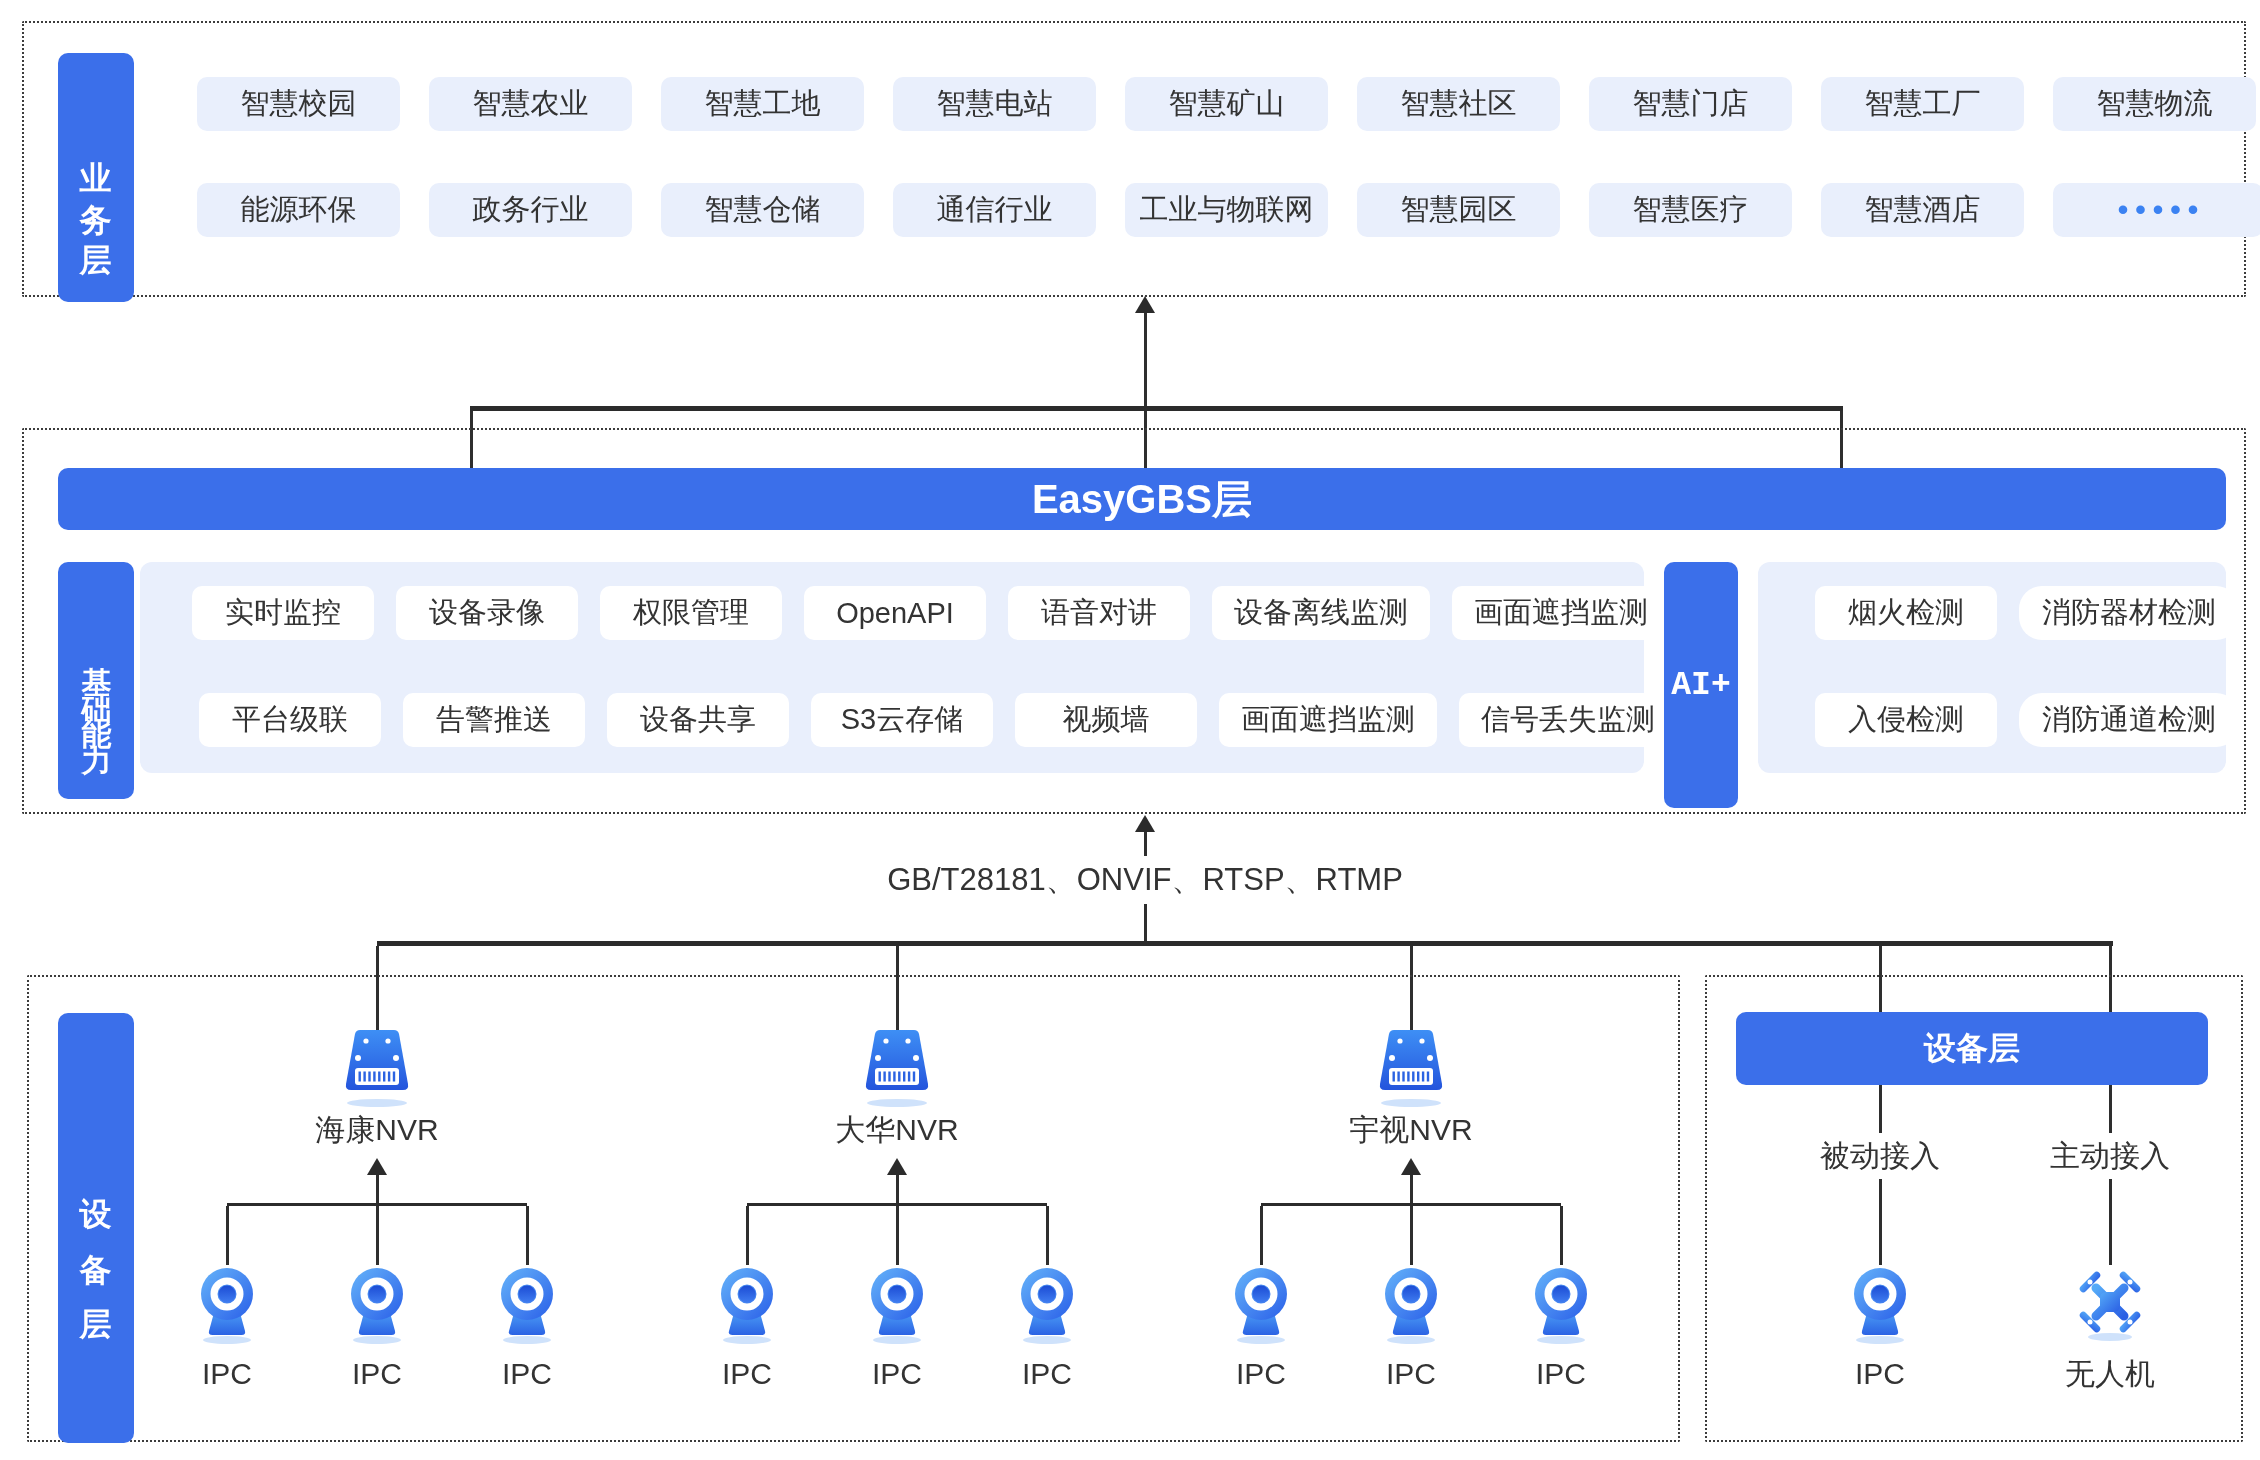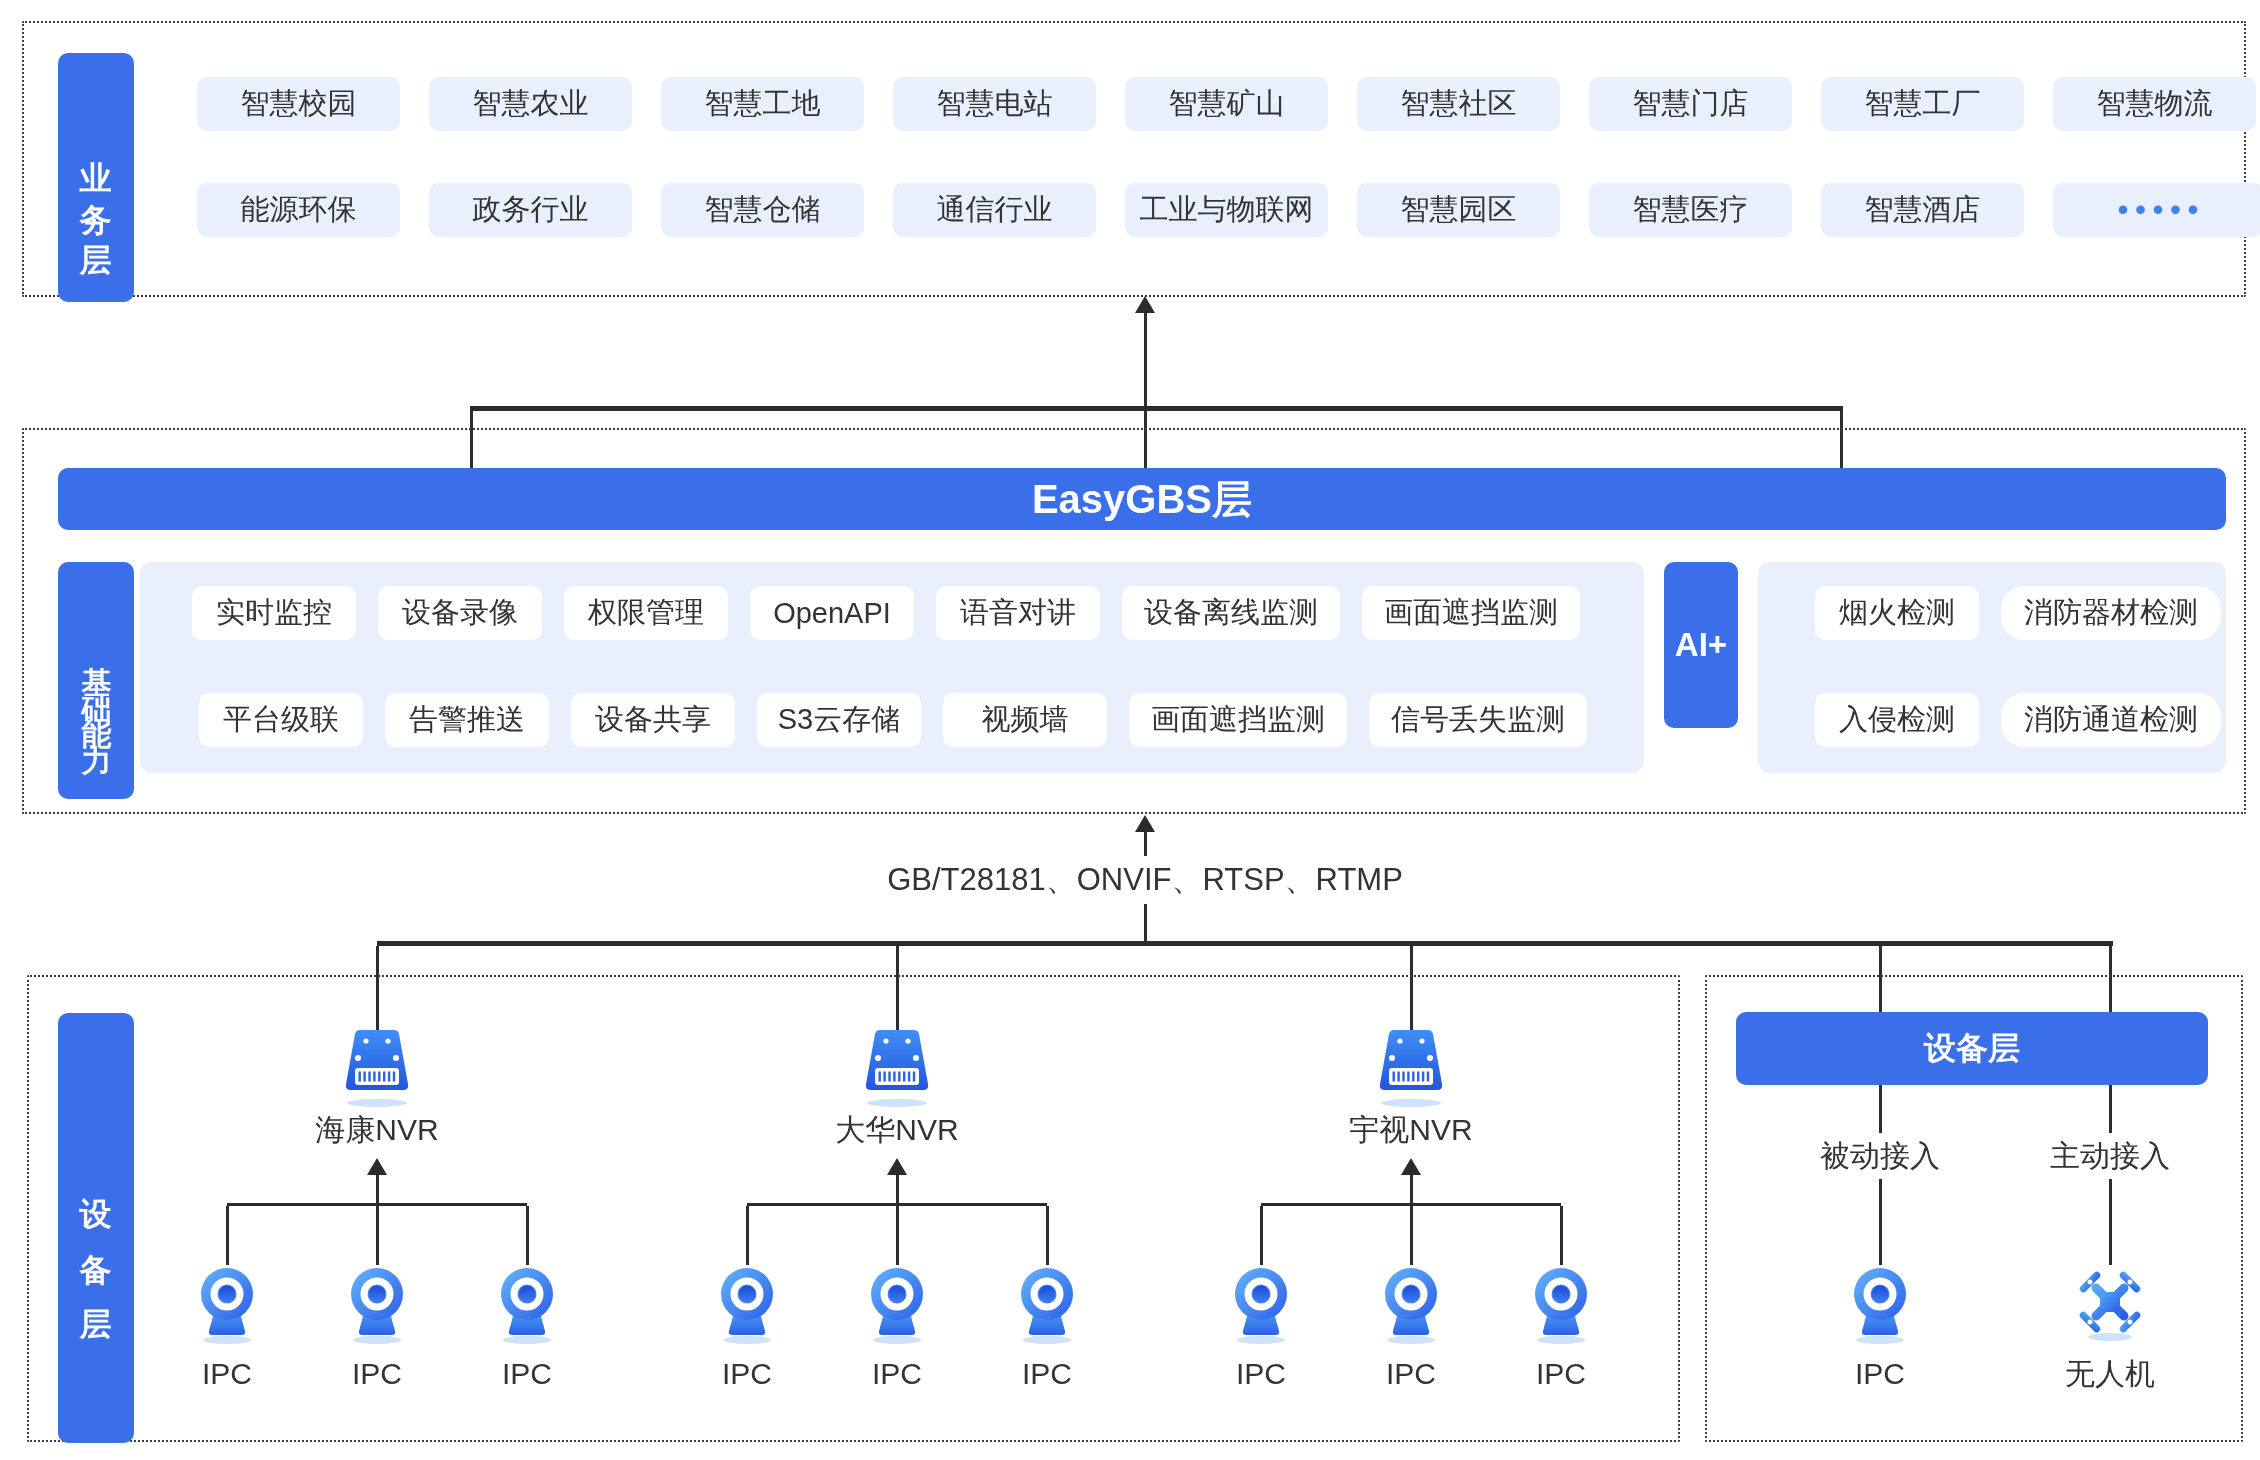--- a/index.html
+++ b/index.html
@@ -22,21 +22,21 @@
   
   .row{position:absolute;display:flex;padding-left:35px;}
   .row.g29{gap:29px;}
   .row.g22{gap:22px;}
   .chip{
     height:54px;border-radius:10px;display:flex;align-items:center;justify-content:center;
     font-size:29px;color:#333;flex:0 0 auto;
   }
   .chip.lt{background:#E9EFFC;}
   .chip.wh{background:#fff;}
-  .w203{width:203px;} .w182{width:164px;} .w218{width:218px;} .w222{width:220px;border-radius:23px;}
+  .w203{width:203px;} .w182{width:182px;} .w218{width:218px;} .w222{width:220px;border-radius:23px;}
   .chip.dots{color:#3B82F2;font-size:30px;font-weight:700;letter-spacing:7px;padding-left:7px;}
   
   .panel{position:absolute;background:#E9EFFC;border-radius:12px;}
   .bar{
     position:absolute;background:#3B6FEA;border-radius:10px;color:#fff;
     display:flex;align-items:center;justify-content:center;font-weight:700;
   }
   .bar.main{font-size:40px;}
   .bar.sub{font-size:32px;font-weight:600;}
   .ai-box{
@@ -141,21 +141,21 @@
   <div class="row g22" style="left:164px;top:693px;">
     <div class="chip wh w182">平台级联</div>
     <div class="chip wh w182">告警推送</div>
     <div class="chip wh w182">设备共享</div>
     <div class="chip wh w182">S3云存储</div>
     <div class="chip wh w182">视频墙</div>
     <div class="chip wh w218">画面遮挡监测</div>
     <div class="chip wh w218">信号丢失监测</div>
   </div>
 
-  <div class="ai-box" style="left:1664px;top:562px;width:74px;height:166px;">AI+</div>
+  <div class="ai-box" style="left:1664px;top:562px;width:74px;height:246px;font-family:Liberation Mono, monospace;">AI+</div>
   <div class="panel" style="left:1758px;top:562px;width:468px;height:211px;"></div>
   <div class="row g22" style="left:1780px;top:586px;">
     <div class="chip wh w182">烟火检测</div>
     <div class="chip wh w222">消防器材检测</div>
   </div>
   <div class="row g22" style="left:1780px;top:693px;">
     <div class="chip wh w182">入侵检测</div>
     <div class="chip wh w222">消防通道检测</div>
   </div>
 

